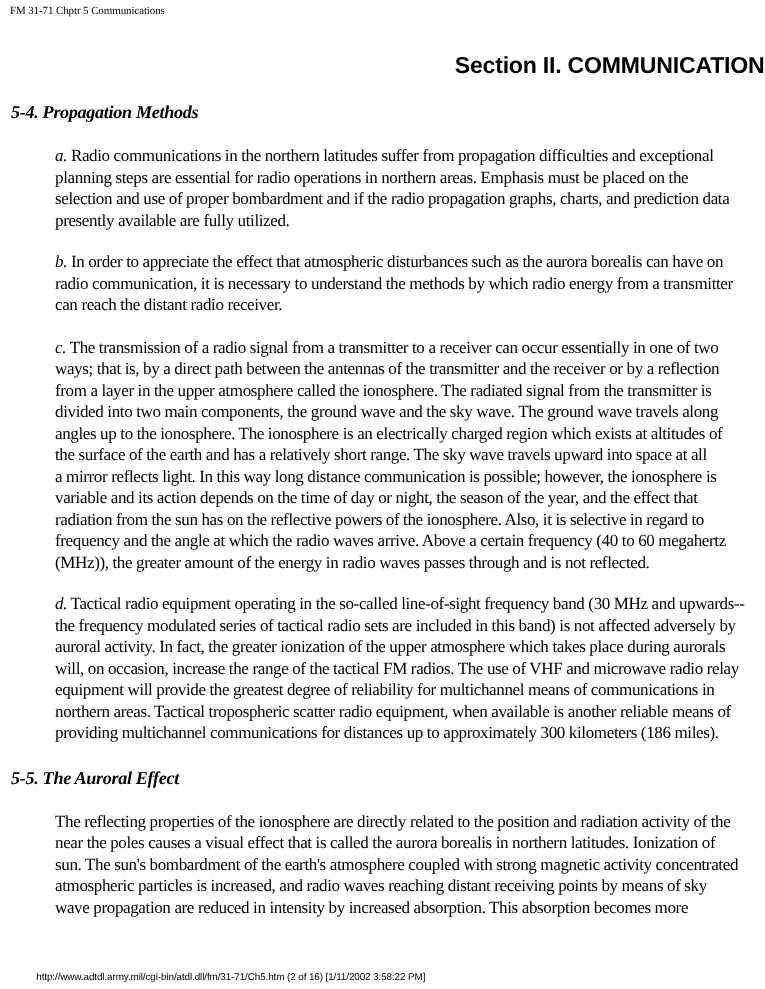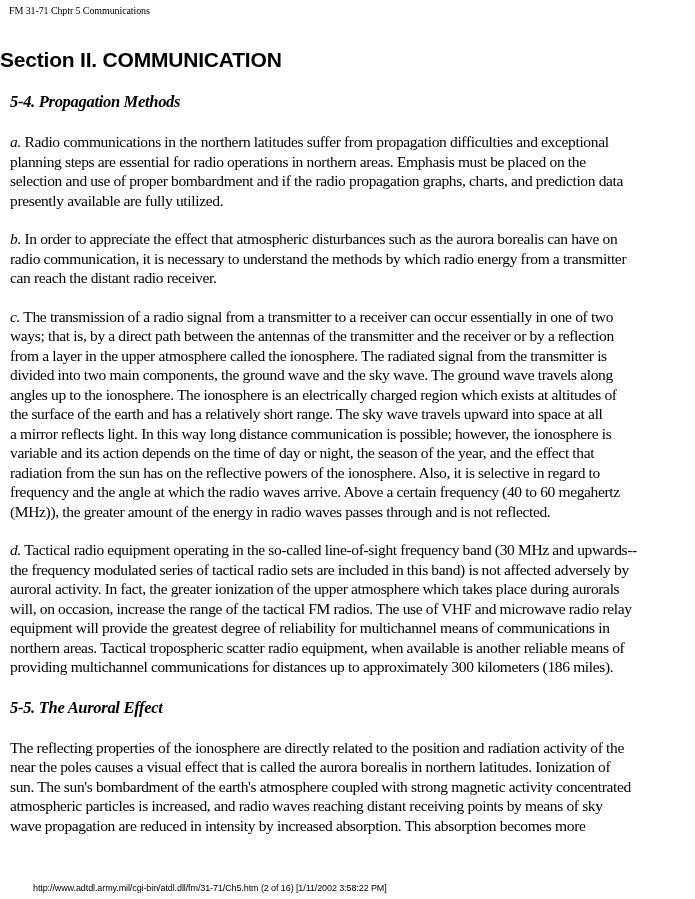--- a/index.html
+++ b/index.html
@@ -20,21 +20,21 @@
       left: 9px;
       top: 5px;
       font-size: 10px;
       letter-spacing: -0.1px;
     }
     .section-title {
       position: absolute;
       left: 0;
       width: 695px;
       top: 48px;
-      text-align: left;
+      text-align: right;
       font-family: "Liberation Sans", sans-serif;
       font-weight: bold;
       font-size: 21px;
       letter-spacing: -0.2px;
     }
     .content {
       position: absolute;
       left: 10px;
       top: 91px;
       width: 685px;
@@ -49,20 +49,21 @@
     }
     .para {
       font-size: 15.5px;
       line-height: 19.5px;
       margin: 0;
       letter-spacing: -0.35px;
     }
     .line {
       display: block;
       white-space: nowrap;
+      margin-left: 40px;
     }
     .lbl { font-style: italic; }
     .gap-head-para { height: 19px; }
     .gap-para { height: 19px; }
     .gap-para-head { height: 20px; }
     .page-footer {
       position: absolute;
       left: 33px;
       top: 883px;
       font-family: "Liberation Sans", sans-serif;

